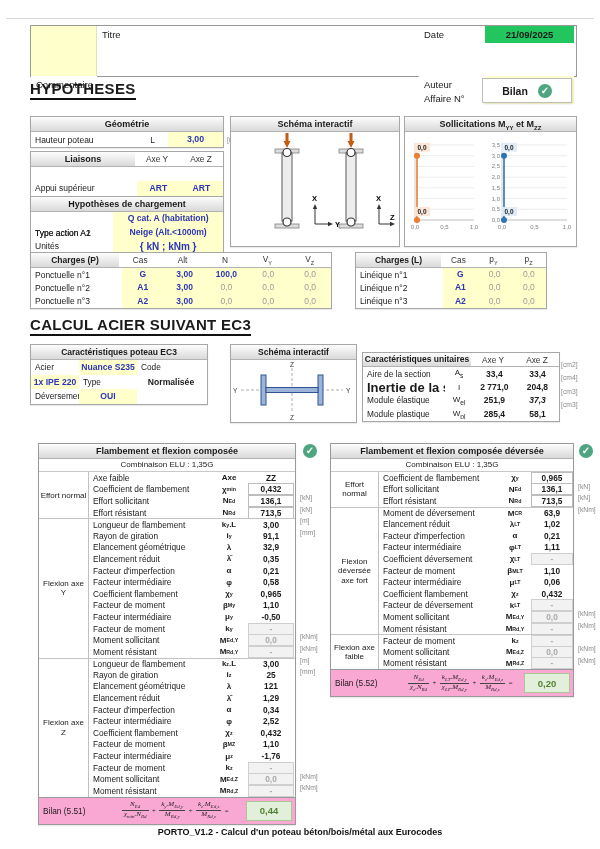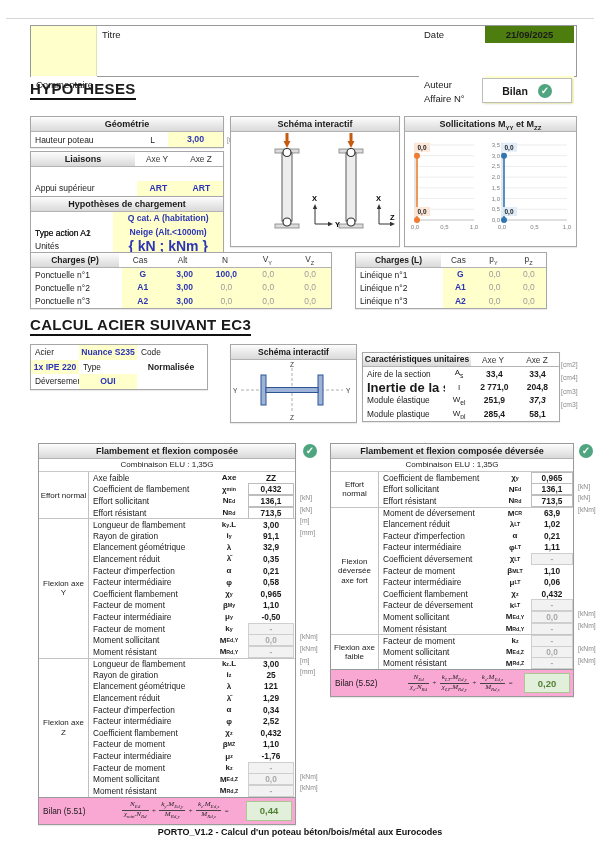--- a/index.html
+++ b/index.html
@@ -8,21 +8,21 @@
   .abs{position:absolute;}
   .top-rule{position:absolute;left:6px;right:6px;top:18px;border-top:1px solid #d8d8d8;}
 
   
   .id-box{position:absolute;left:30px;top:25px;width:545px;height:50px;border:1px solid #9a9a9a;
           display:grid;grid-template-columns:66px 322px 66px 89px;grid-template-rows:17px 17px 16px;
           font-size:9.5px;}
   .id-box .lab{padding:3px 0 0 5px;background:#fff;}
   .id-box .yellow-big{grid-row:1/4;background:#ffffcc;border-right:1px solid #e2e2b8;}
   .id-box .ycell{background:#ffffcc;}
-  .id-box .date-val{background:#4d7c0f;font-weight:bold;text-align:center;padding-top:3px;font-size:9.5px;}
+  .id-box .date-val{background:#22c55e;font-weight:bold;text-align:center;padding-top:3px;font-size:9.5px;}
 
   .h1{position:absolute;font-size:15px;font-weight:bold;letter-spacing:.3px;border-bottom:2px solid #111;padding-bottom:1px;}
 
   .bilan-btn{position:absolute;left:482px;top:78px;width:88px;height:23px;border:1px solid #bdbdbd;
              background:#fff;box-shadow:1px 1px 2px rgba(0,0,0,.12);display:flex;align-items:center;
              justify-content:center;gap:10px;font-size:10.5px;font-weight:bold;}
   .check{display:inline-block;width:14px;height:14px;border-radius:50%;background:#4ea57f;color:#fff;
          font-size:10px;line-height:14px;text-align:center;font-weight:bold;}
 
   
@@ -135,21 +135,21 @@
         <div class="rowflex" style="height: 13.8px;">
           <div class="cell lab-cell" style="width: 80px; margin-top: 28px;">Type action A1</div>
           <div class="cell ctr val-yellow blue" style="width: 112px; height: 13.8px; line-height: 13.8px; font-size: 8.6px;">Q cat. A (habitation)</div>
         </div>
         <div class="rowflex" style="height: 13.8px;">
           <div class="cell lab-cell" style="width: 80px;">Type action A2</div>
           <div class="cell ctr val-yellow blue" style="width: 112px; height: 13.8px; line-height: 13.8px; font-size: 8.6px;">Neige (Alt.&lt;1000m)</div>
         </div>
         <div class="rowflex" style="height: 13.8px;">
           <div class="cell lab-cell" style="width: 80px;">Unités</div>
-          <div class="cell ctr val-yellow blue" style="width: 112px; height: 13.8px; line-height: 13.8px; font-size: 14px; text-align: center;">{ kN ; kNm }</div>
+          <div class="cell ctr val-yellow blue" style="width: 112px; height: 13.8px; line-height: 13.8px; font-size: 10px; text-align: center;">{ kN ; kNm }</div>
         </div>
       </div>
   </div>
 
   <div class="panel" style="left:230px;top:116px;width:168px;height:129px">
     <div class="panel-h">Schéma interactif</div>
     <svg width="166" height="113" viewBox="0 0 166 113">
       <g>
         <line x1="56" y1="1" x2="56" y2="10" stroke="#C55A11" stroke-width="3"></line>
         <polygon points="52.5,9 59.5,9 56,16" fill="#C55A11"></polygon>
@@ -304,20 +304,21 @@
         <div class="cell lab-cell" style="width: 85px;">Linéique n°3</div>
         <div class="cell ctr val-yellow blue" style="width: 35px; height: 13.3px; line-height: 13.3px; font-size: 8.5px;">A2</div>
         <div class="cell ctr val-yellow grayv" style="width: 35px; height: 13.3px; line-height: 13.3px; font-size: 8.5px;">0,0</div>
         <div class="cell ctr val-yellow grayv" style="width: 35px; height: 13.3px; line-height: 13.3px; font-size: 8.5px;">0,0</div>
       </div>
     </div>
 
   <div class="h1" style="left:30px;top:316px">CALCUL ACIER SUIVANT EC3</div>
 
   <div class="panel" style="left:30px;top:344px;width:176px;">
+    <div class="panel-h" style="font-size:8.5px">Caractéristiques poteau EC3</div>
     <div style="display:grid;grid-template-columns:48px 58px 68px;grid-auto-rows:14.5px;font-size:8.5px;">
       <div class="g-lab">Acier</div>
       <div class="ctr val-yellow blue" style="line-height:14.5px;font-size:8.6px">Nuance S235</div>
       <div class="g-lab">Code</div>
       <div class="ctr val-yellow blue" style="line-height:14.5px;font-size:8.6px">1x IPE 220</div>
       <div class="g-lab">Type</div>
       <div class="ctr" style="line-height:14.5px;font-weight:bold;font-size:8.6px">Normalisée</div>
       <div class="g-lab">Déversement</div>
       <div class="ctr val-yellow blue" style="line-height:14.5px;font-size:8.6px">OUI</div>
     </div>

